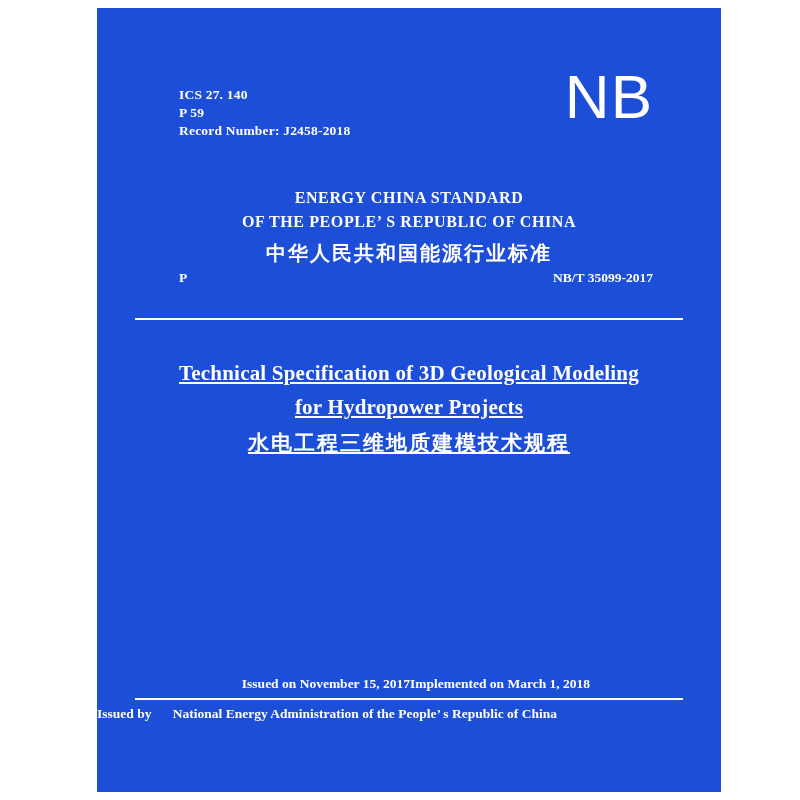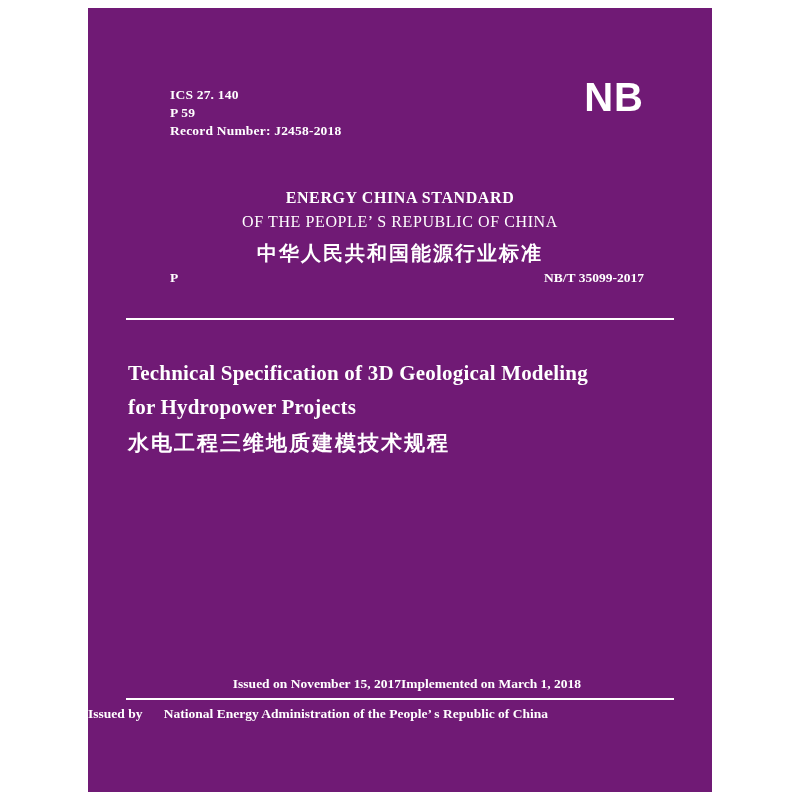--- a/index.html
+++ b/index.html
@@ -14,25 +14,25 @@
   }
   .page {
     position: relative;
     width: 800px;
     height: 800px;
     background: #ffffff;
     overflow: hidden;
   }
   .cover {
     position: absolute;
-    left: 88px;
+    left: 97px;
     top: 8px;
     width: 624px;
     height: 784px;
-    background: #701a75;
+    background: #1d4ed8;
     color: #ffffff;
     box-sizing: border-box;
   }
   
   .header {
     position: absolute;
     left: 0;
     top: 0;
     width: 100%;
     height: 120px;
@@ -47,42 +47,42 @@
     letter-spacing: 0.2px;
   }
   .ics-block div {
     white-space: nowrap;
   }
   .nb-logo {
     position: absolute;
     right: 68px;
     top: 58px;
     font-family: "Liberation Sans", sans-serif;
-    font-size: 40px;
-    font-weight: bold;
+    font-size: 62px;
+    font-weight: normal;
     letter-spacing: 1px;
     line-height: 62px;
   }
   
   .std-lines {
     position: absolute;
     left: 0;
     top: 178px;
     width: 100%;
     text-align: center;
   }
   .std-en1 {
     font-size: 16px;
     font-weight: bold;
     letter-spacing: 0.6px;
     line-height: 24px;
   }
   .std-en2 {
     font-size: 16px;
-    font-weight: normal;
+    font-weight: bold;
     letter-spacing: 0.6px;
     line-height: 24px;
   }
   .std-cn {
     font-size: 20px;
     font-weight: bold;
     letter-spacing: 2px;
     line-height: 30px;
     margin-top: 4px;
     font-family: "DejaVu Sans", sans-serif;
@@ -108,21 +108,22 @@
     background: #ffffff;
   }
   .rule-top { top: 310px; }
   .rule-bottom { top: 690px; }
   
   .title-block {
     position: absolute;
     left: 40px;
     right: 40px;
     top: 348px;
-    text-align: left;
+    text-align: center;
+    text-decoration: underline;
   }
   .title-en {
     font-size: 21px;
     font-weight: bold;
     line-height: 34px;
     letter-spacing: 0.2px;
   }
   .title-cn {
     font-family: "DejaVu Sans", sans-serif;
     font-size: 21px;

